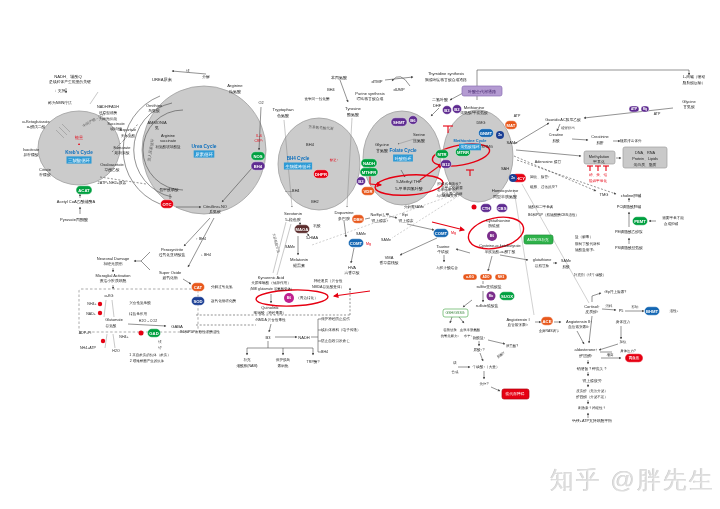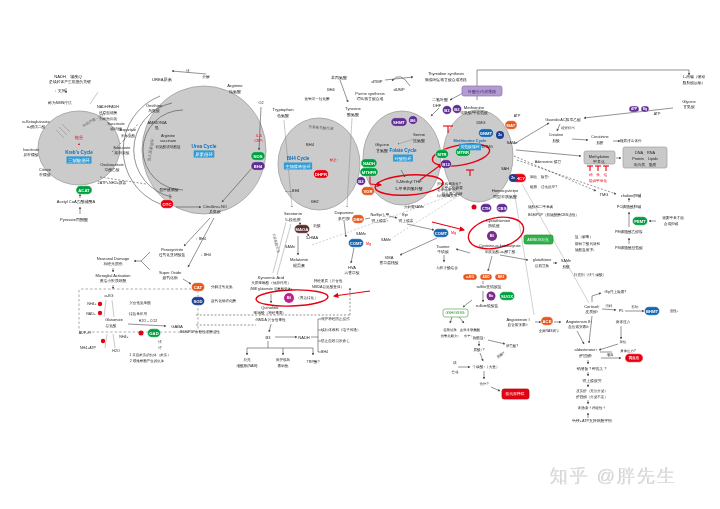--- a/index.html
+++ b/index.html
@@ -1,20 +1,20 @@
 <!DOCTYPE html>
 <html><head>
 <meta charset="utf-8">
 <style>
   html,body{margin:0;padding:0;background:#fff;}
   .stage{position:relative;width:720px;height:509px;background:#fff;overflow:hidden;
          font-family:"Liberation Sans","DejaVu Sans",sans-serif;}
   svg{position:absolute;left:0;top:0;}
   svg text{font-family:"Liberation Sans","DejaVu Sans",sans-serif;}
-  .watermark{position:absolute;left:550px;top:464px;font-size:18px;letter-spacing:2px;
+  .watermark{position:absolute;left:550px;top:464px;font-size:24px;letter-spacing:2px;
              color:#dedede;text-shadow:1px 1px 0 #ffffff,-0.5px -0.5px 0 #c6c6c6;
              user-select:none;}
 </style>
 </head>
 <body>
 
 <div class="stage">
   <svg id="diagram-svg" width="720" height="509" viewBox="0 0 720 509">
     <defs>
       <marker id="ah-k" markerWidth="5" markerHeight="5" refX="3.5" refY="2" orient="auto">

